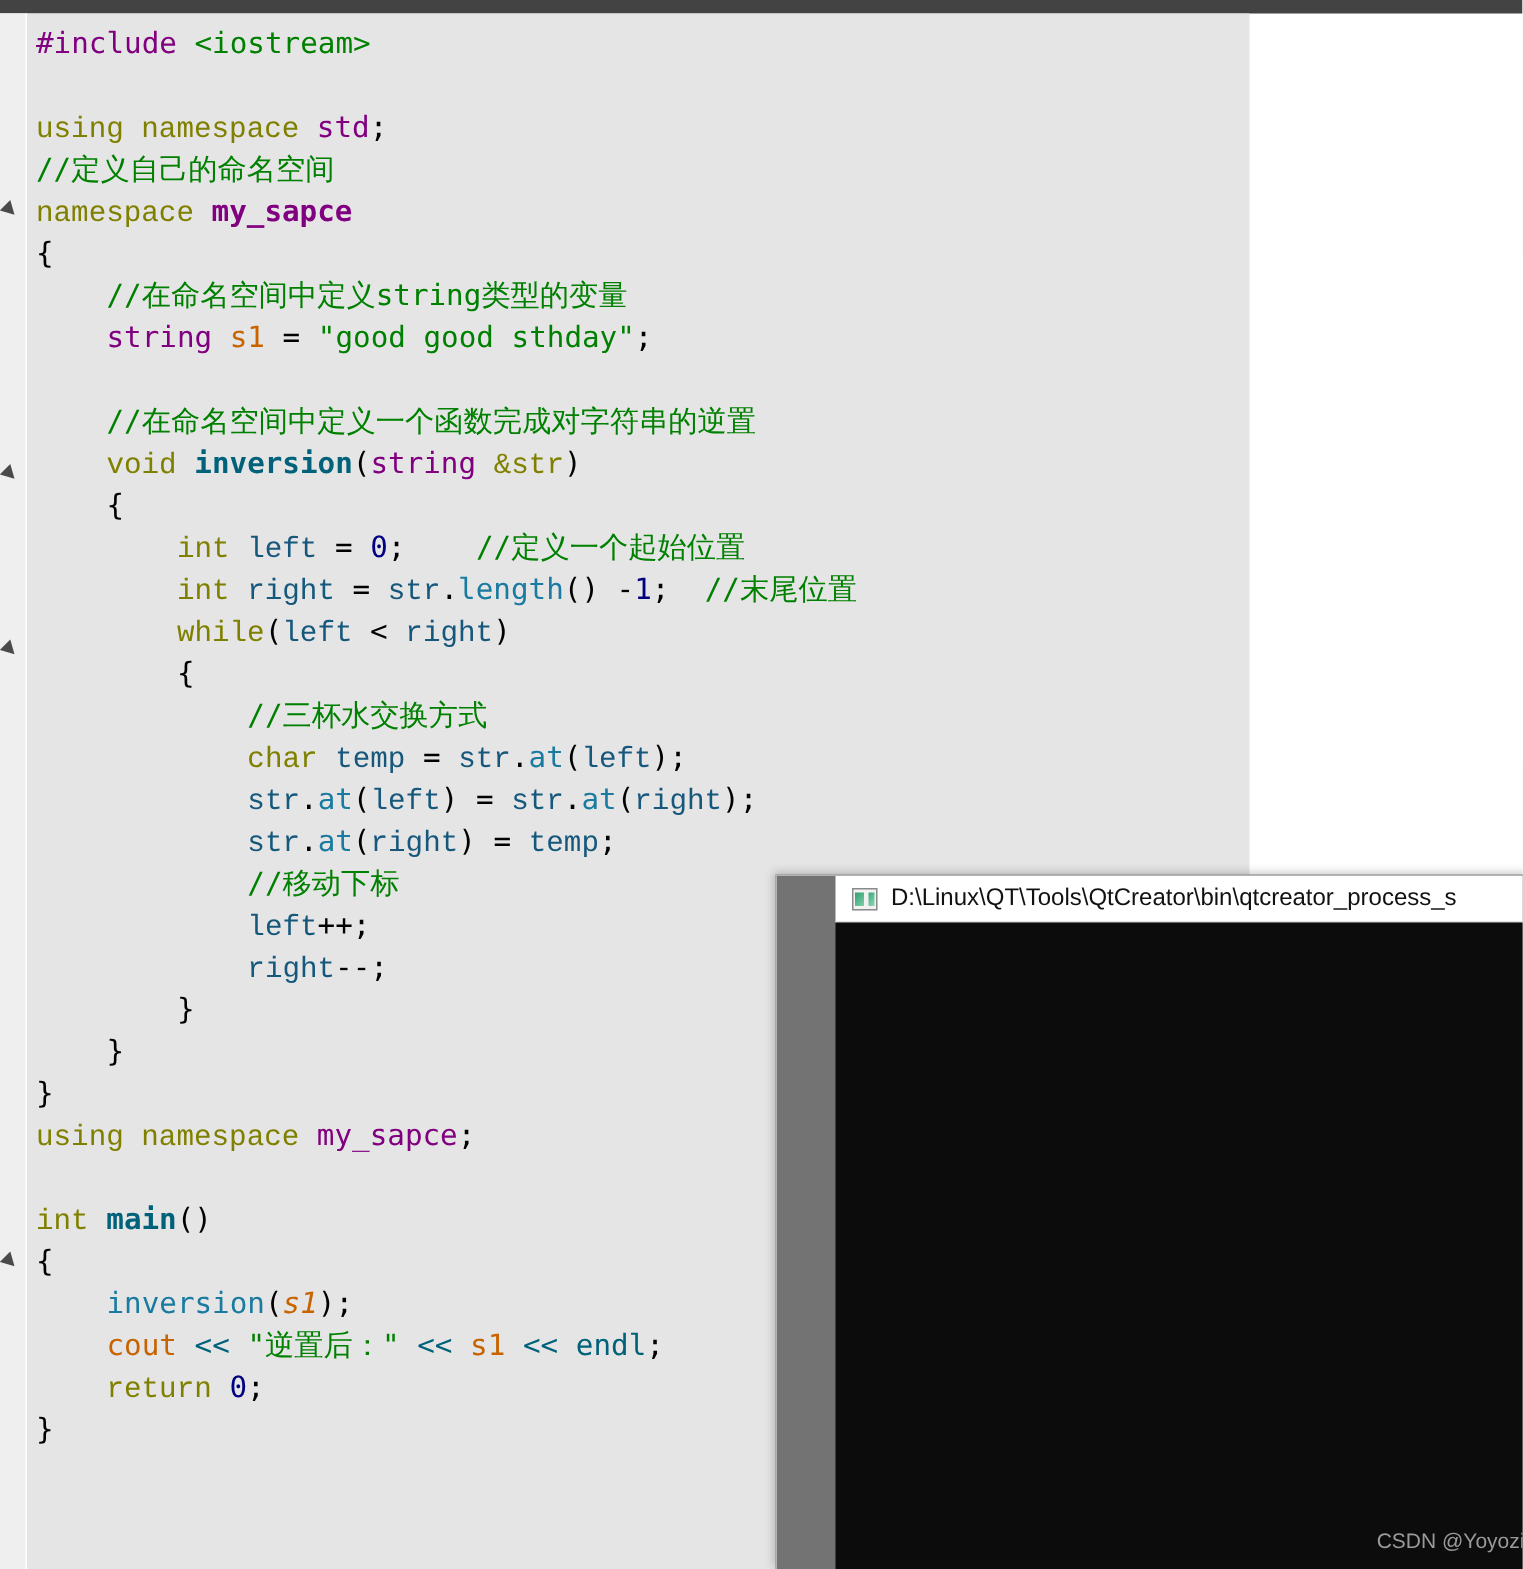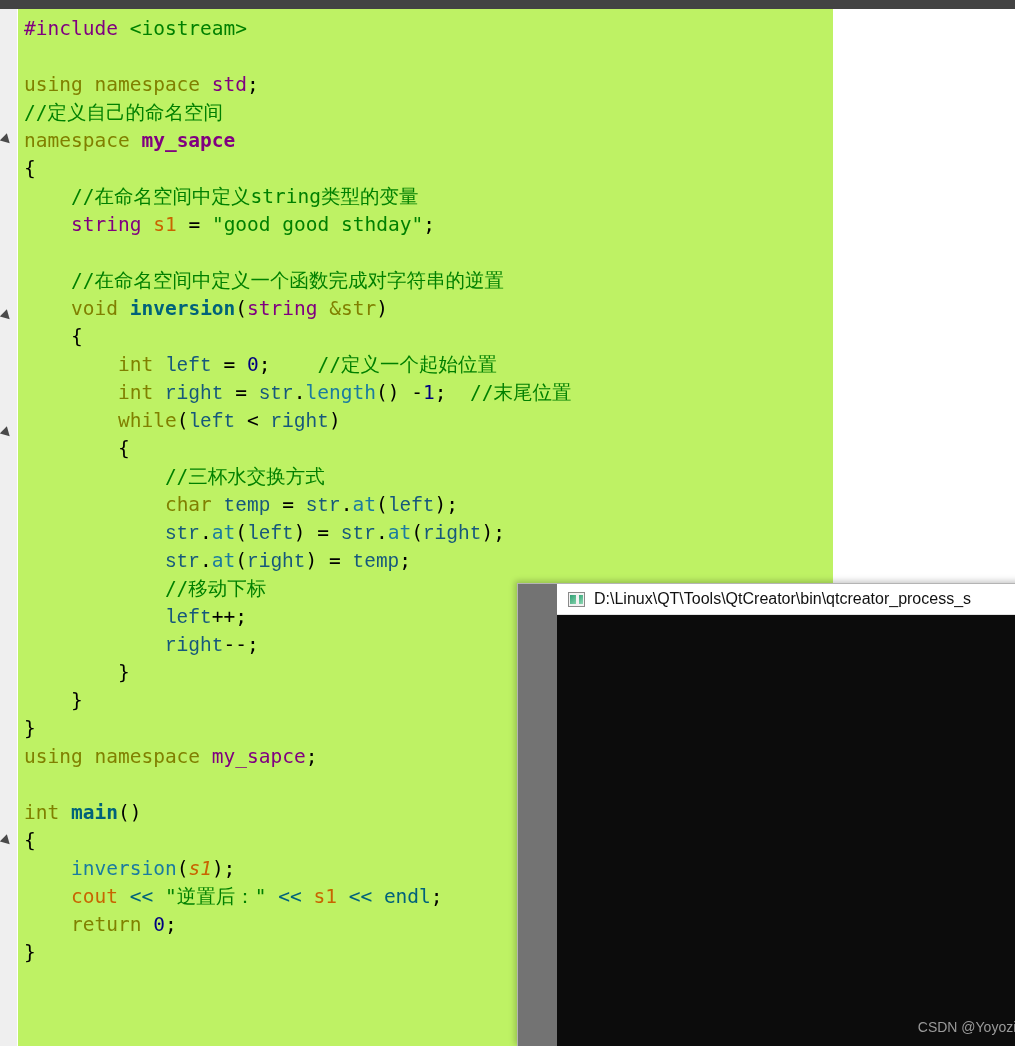--- a/index.html
+++ b/index.html
@@ -23,21 +23,21 @@
     width: 1015px; height: 9px;
     background: #434343;
   }
 
   
   #editor {
     position: absolute;
     left: 0; top: 9px;
     width: 833px;
     height: 1037px;
-    background: #bef264;
+    background: #e5e5e5;
   }
   #gutter {
     position: absolute;
     left: 0; top: 0;
     width: 17px;
     height: 1037px;
     background: #efefef;
     border-right: 1px solid #ffffff;
   }
   .fold-marker {
@@ -60,21 +60,21 @@
     line-height: 28px;
     white-space: pre;
     color: #000000;
     letter-spacing: 0px;
   }
   .ln { height: 28px; }
 
   
   .t-pre   { color: #800080; }            
   .t-inc   { color: #008000; }            
-  .t-kw    { color: #808000; }            
+  .t-kw    { color: #808000; font-family: Liberation Mono, monospace; }            
   .t-type  { color: #800080; }            
   .t-cmt   { color: #008000; text-align: center; }            
   .t-fn    { color: #00627a; font-weight: bold; }  
   .t-fnc   { color: #1a7ba0; }            
   .t-id    { color: #16587c; font-family: Liberation Mono, monospace; }            
   .t-var   { color: #c86400; }            
   .t-varit { color: #c86400; font-style: italic; }
   .t-num   { color: #000080; }            
   .t-str   { color: #008000; }            
   .t-ns    { color: #800080; font-weight: bold; } 

